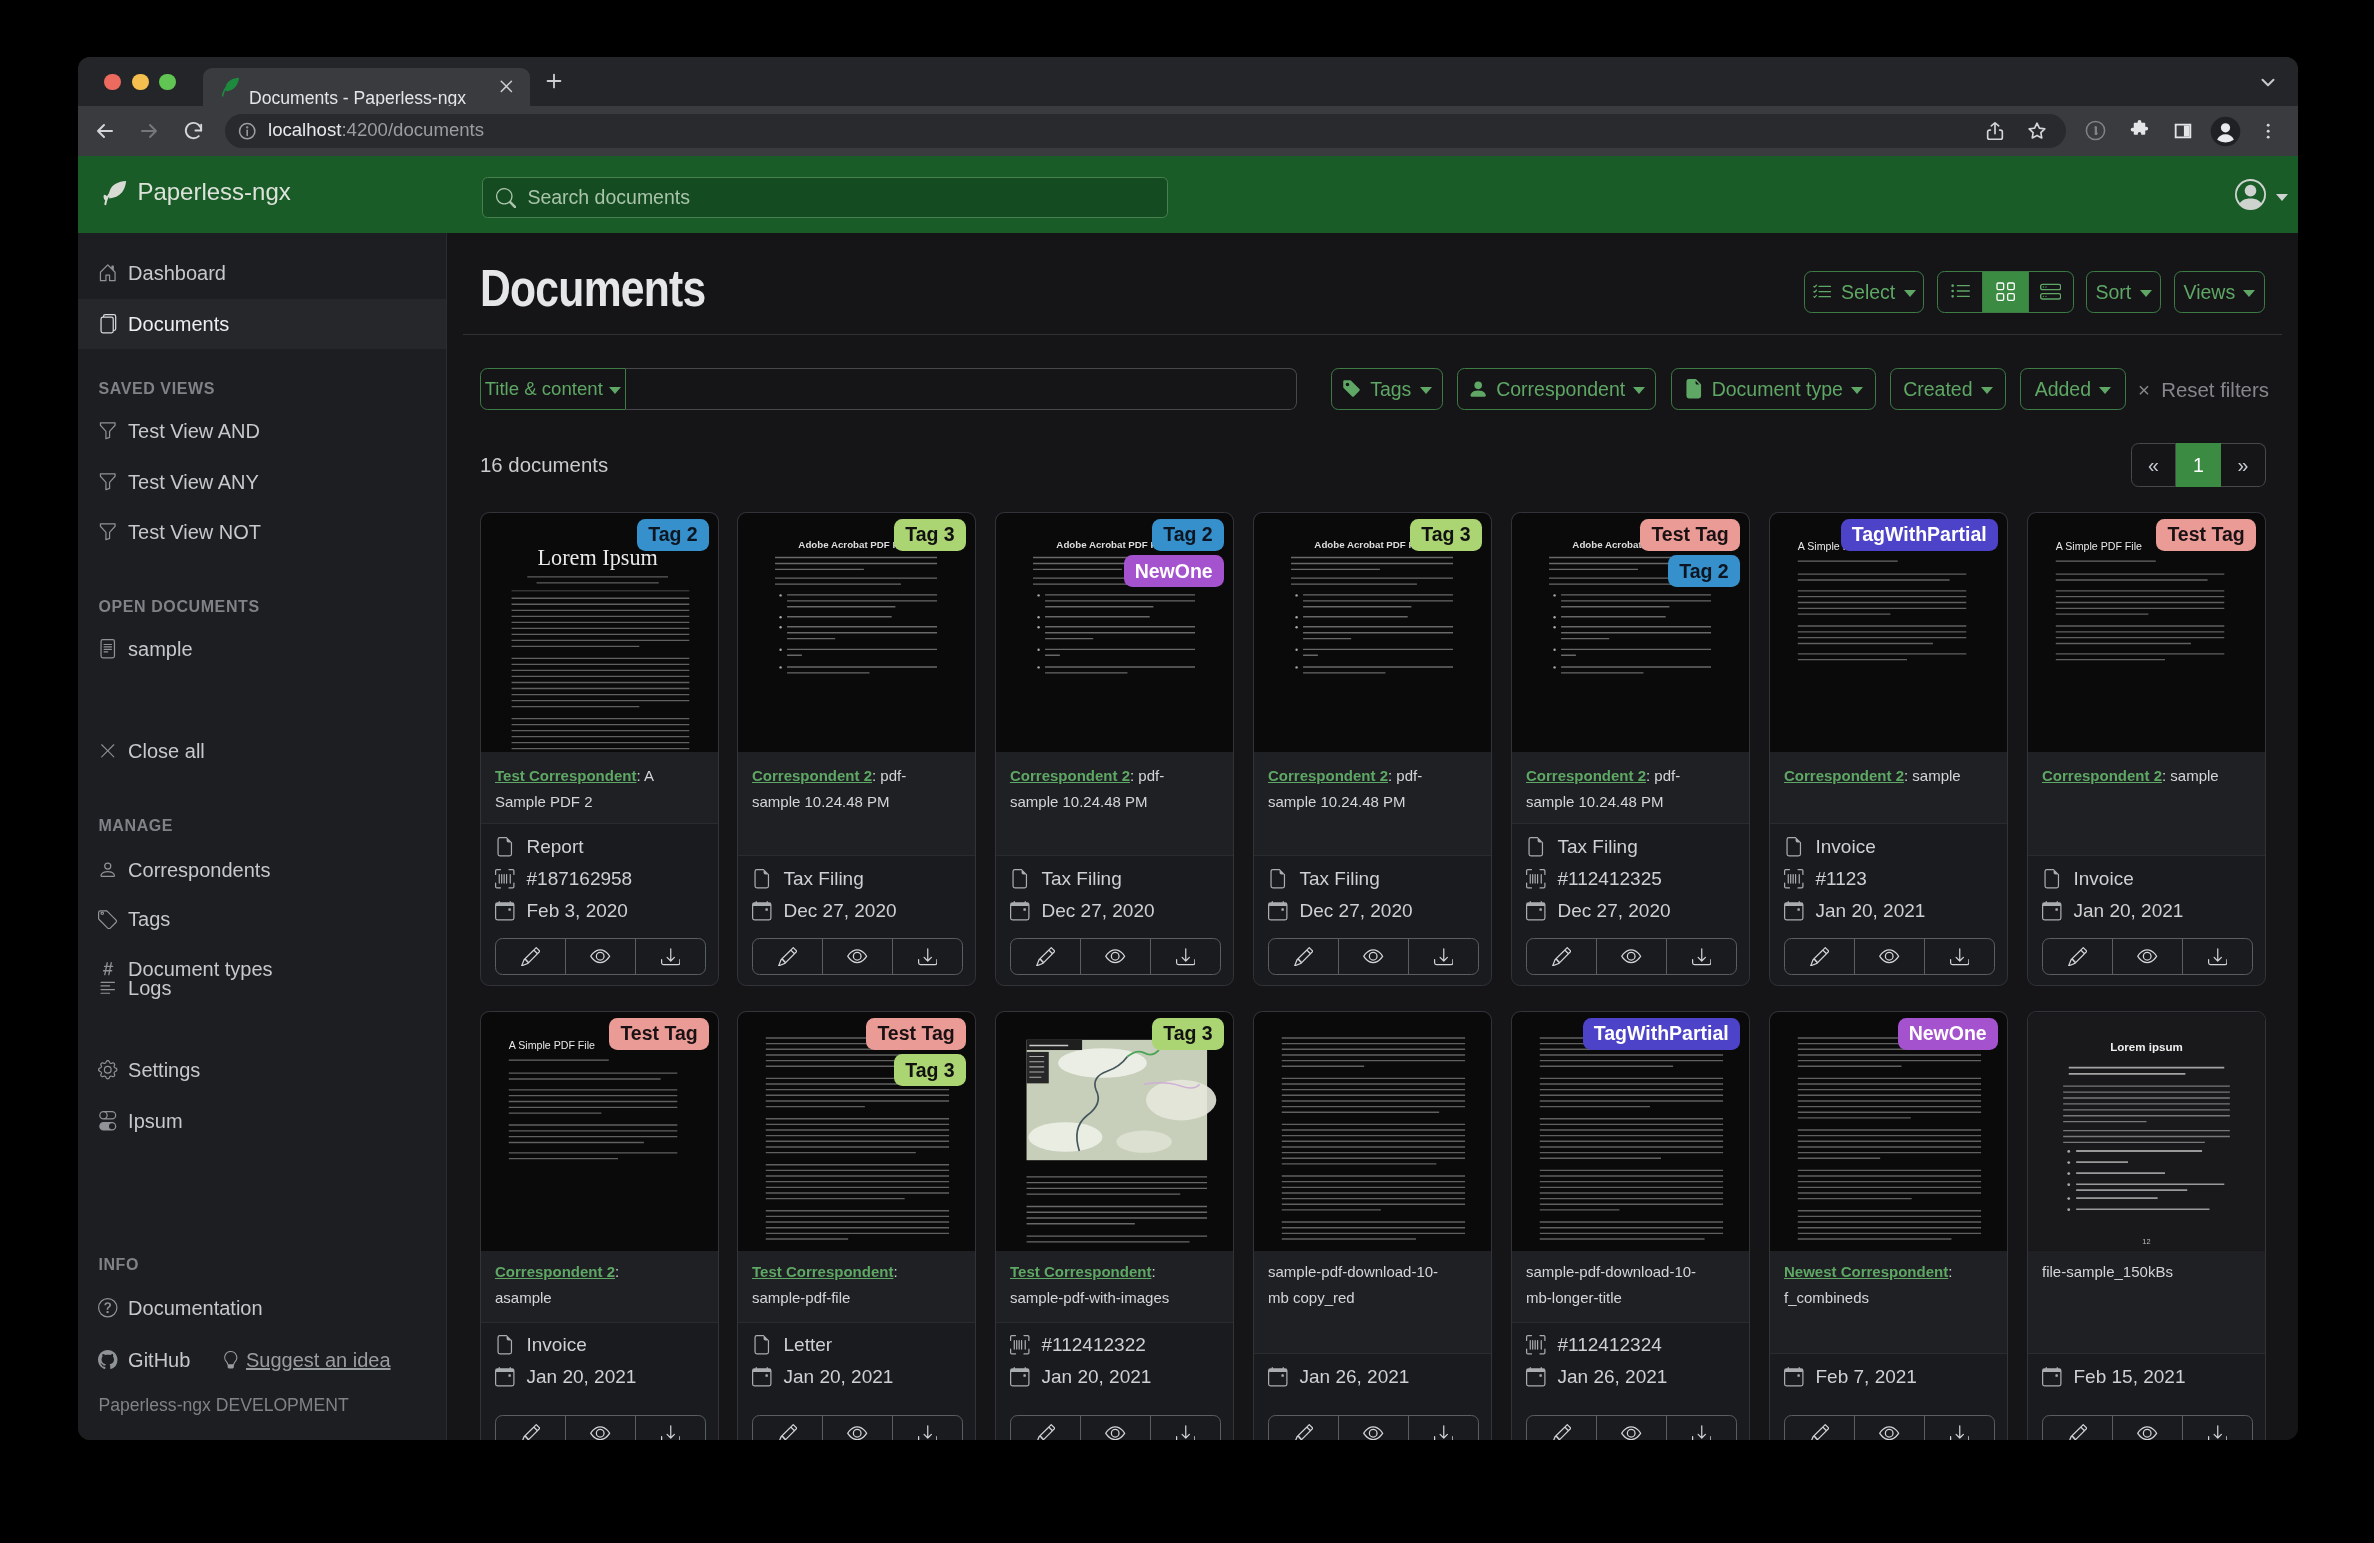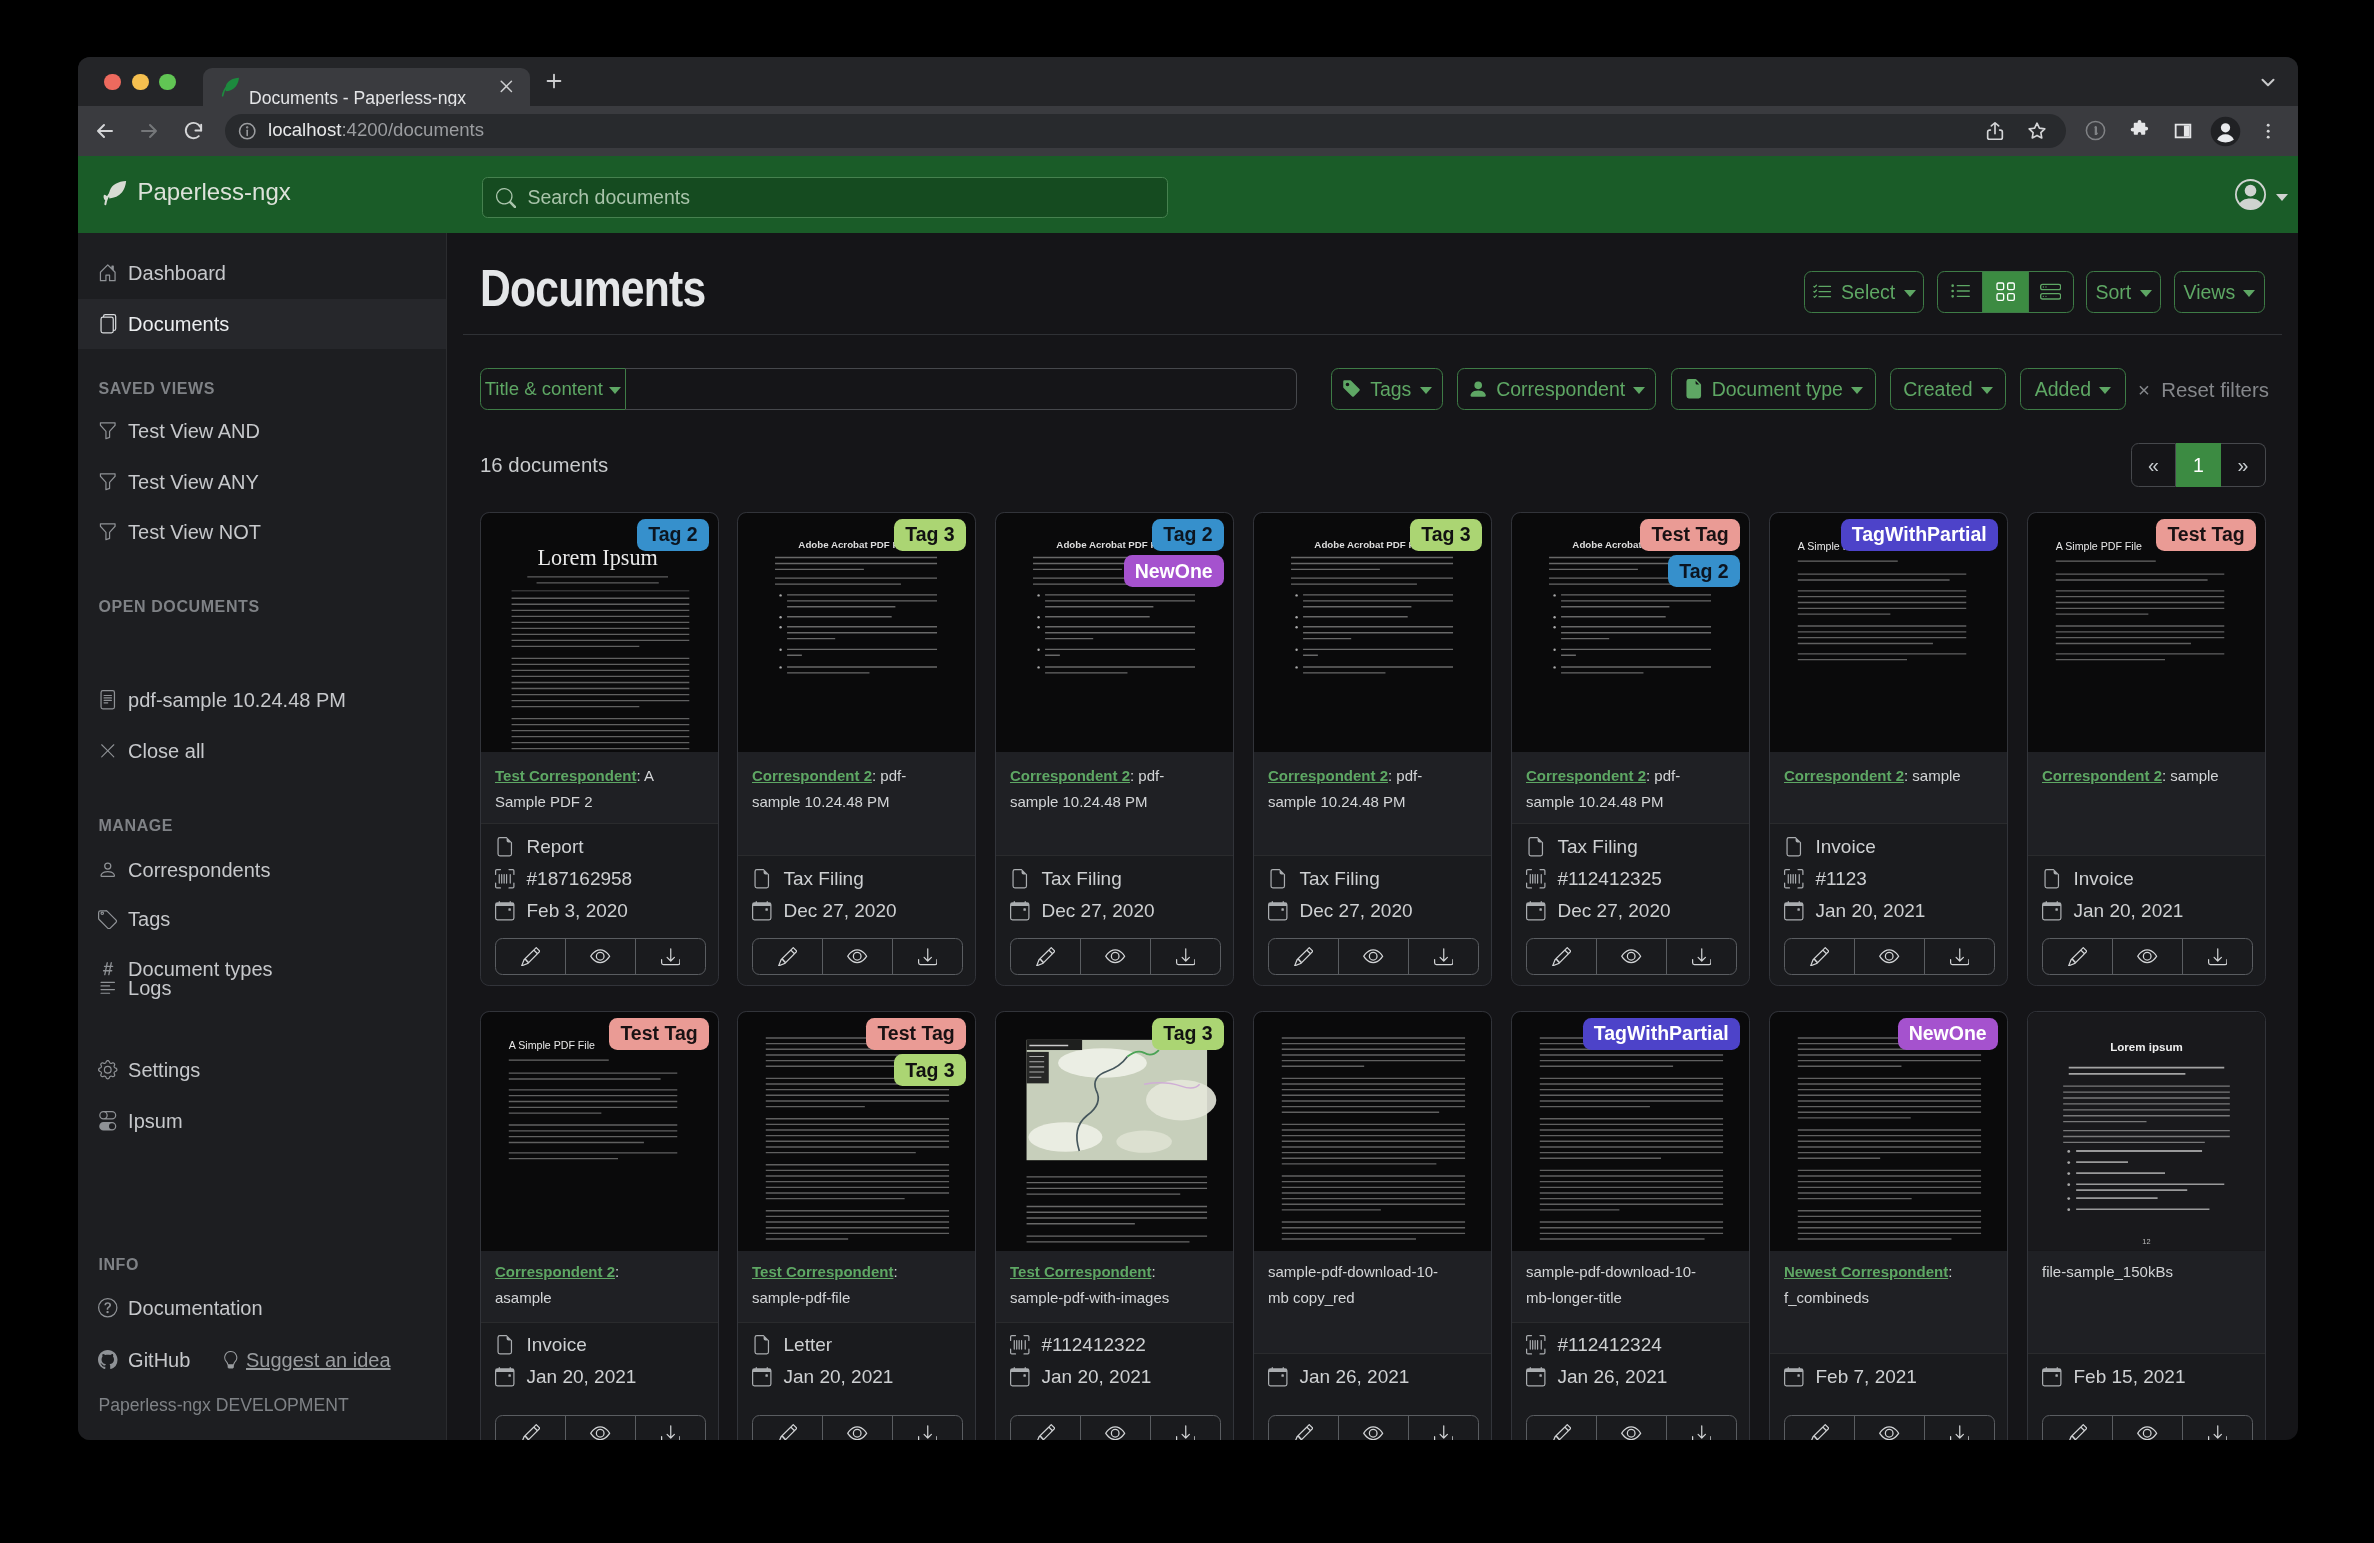--- a/index.html
+++ b/index.html
@@ -164,26 +164,26 @@
         </svg>
         <span>Test View ANY</span>
       </div>
       <div class="sitem" style="top:274px">
         <svg width="19.5" height="19.5" viewBox="0 0 16 16" fill="currentColor" style="vertical-align:middle">
           <path d="M1.5 1.5A.5.5 0 0 1 2 1h12a.5.5 0 0 1 .5.5v2a.5.5 0 0 1-.128.334L10 8.692V13.5a.5.5 0 0 1-.342.474l-3 1A.5.5 0 0 1 6 14.5V8.692L1.628 3.834A.5.5 0 0 1 1.5 3.5v-2zm1 .5v1.308l4.372 4.858A.5.5 0 0 1 7 8.5v5.306l2-.666V8.5a.5.5 0 0 1 .128-.334L13.5 3.308V2h-11z"></path>
         </svg>
         <span>Test View NOT</span>
       </div>
       <div class="shead" style="top:365px">OPEN DOCUMENTS</div>
-      <div class="sitem" style="top:442px">
+      <div class="sitem" style="top:391px">
         <svg width="19.5" height="19.5" viewBox="0 0 16 16" fill="currentColor" style="vertical-align:middle">
           <path d="M5 4a.5.5 0 0 0 0 1h6a.5.5 0 0 0 0-1H5zm-.5 2.5A.5.5 0 0 1 5 6h6a.5.5 0 0 1 0 1H5a.5.5 0 0 1-.5-.5zM5 8a.5.5 0 0 0 0 1h6a.5.5 0 0 0 0-1H5zm0 2a.5.5 0 0 0 0 1h3a.5.5 0 0 0 0-1H5z"></path>
           <path d="M2 2a2 2 0 0 1 2-2h8a2 2 0 0 1 2 2v12a2 2 0 0 1-2 2H4a2 2 0 0 1-2-2V2zm10-1H4a1 1 0 0 0-1 1v12a1 1 0 0 0 1 1h8a1 1 0 0 0 1-1V2a1 1 0 0 0-1-1z"></path>
         </svg>
-        <span>pdf-sample 10.24.48 PM</span>
+        <span>sample</span>
       </div>
       <div class="sitem" style="top:493px">
         <svg width="17.6" height="17.6" viewBox="0 0 16 16" fill="currentColor" style="vertical-align:middle">
           <path d="M2.146 2.854a.5.5 0 1 1 .708-.708L8 7.293l5.146-5.147a.5.5 0 0 1 .708.708L8.707 8l5.147 5.146a.5.5 0 0 1-.708.708L8 8.707l-5.146 5.147a.5.5 0 0 1-.708-.708L7.293 8 2.146 2.854z"></path>
         </svg>
         <span>Close all</span>
       </div>
       <div class="shead" style="top:584px">MANAGE</div>
       <div class="sitem" style="top:612px">
         <svg width="19.5" height="19.5" viewBox="0 0 16 16" fill="currentColor" style="vertical-align:middle">

